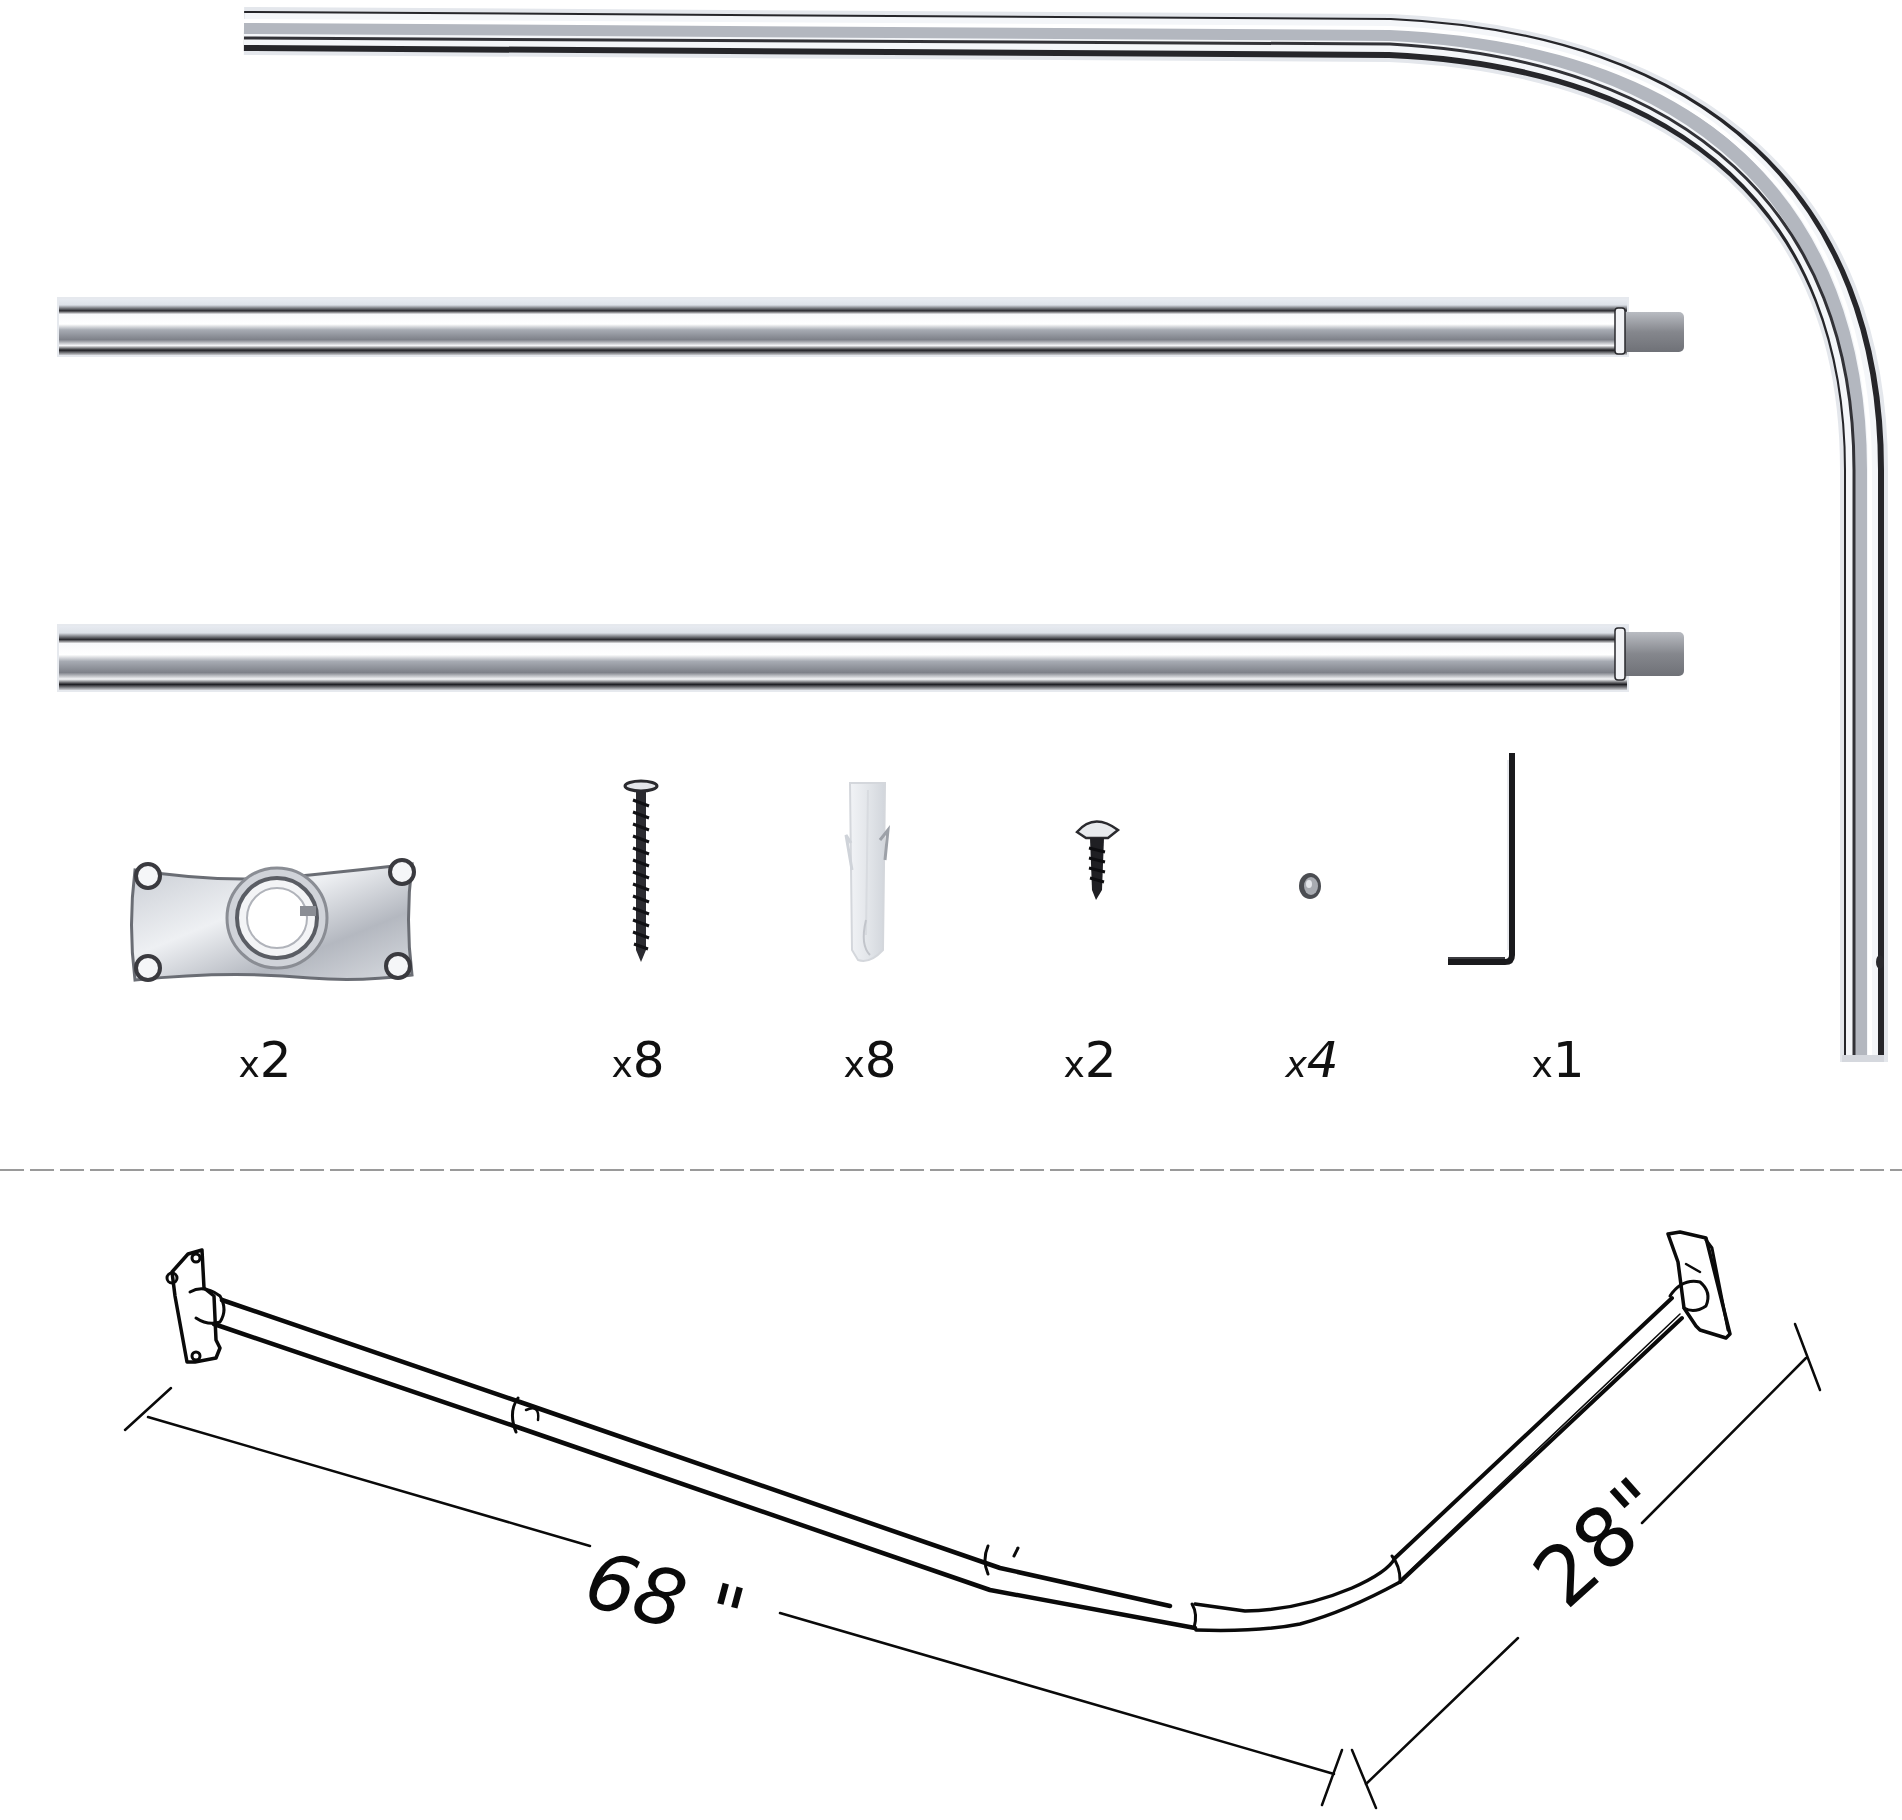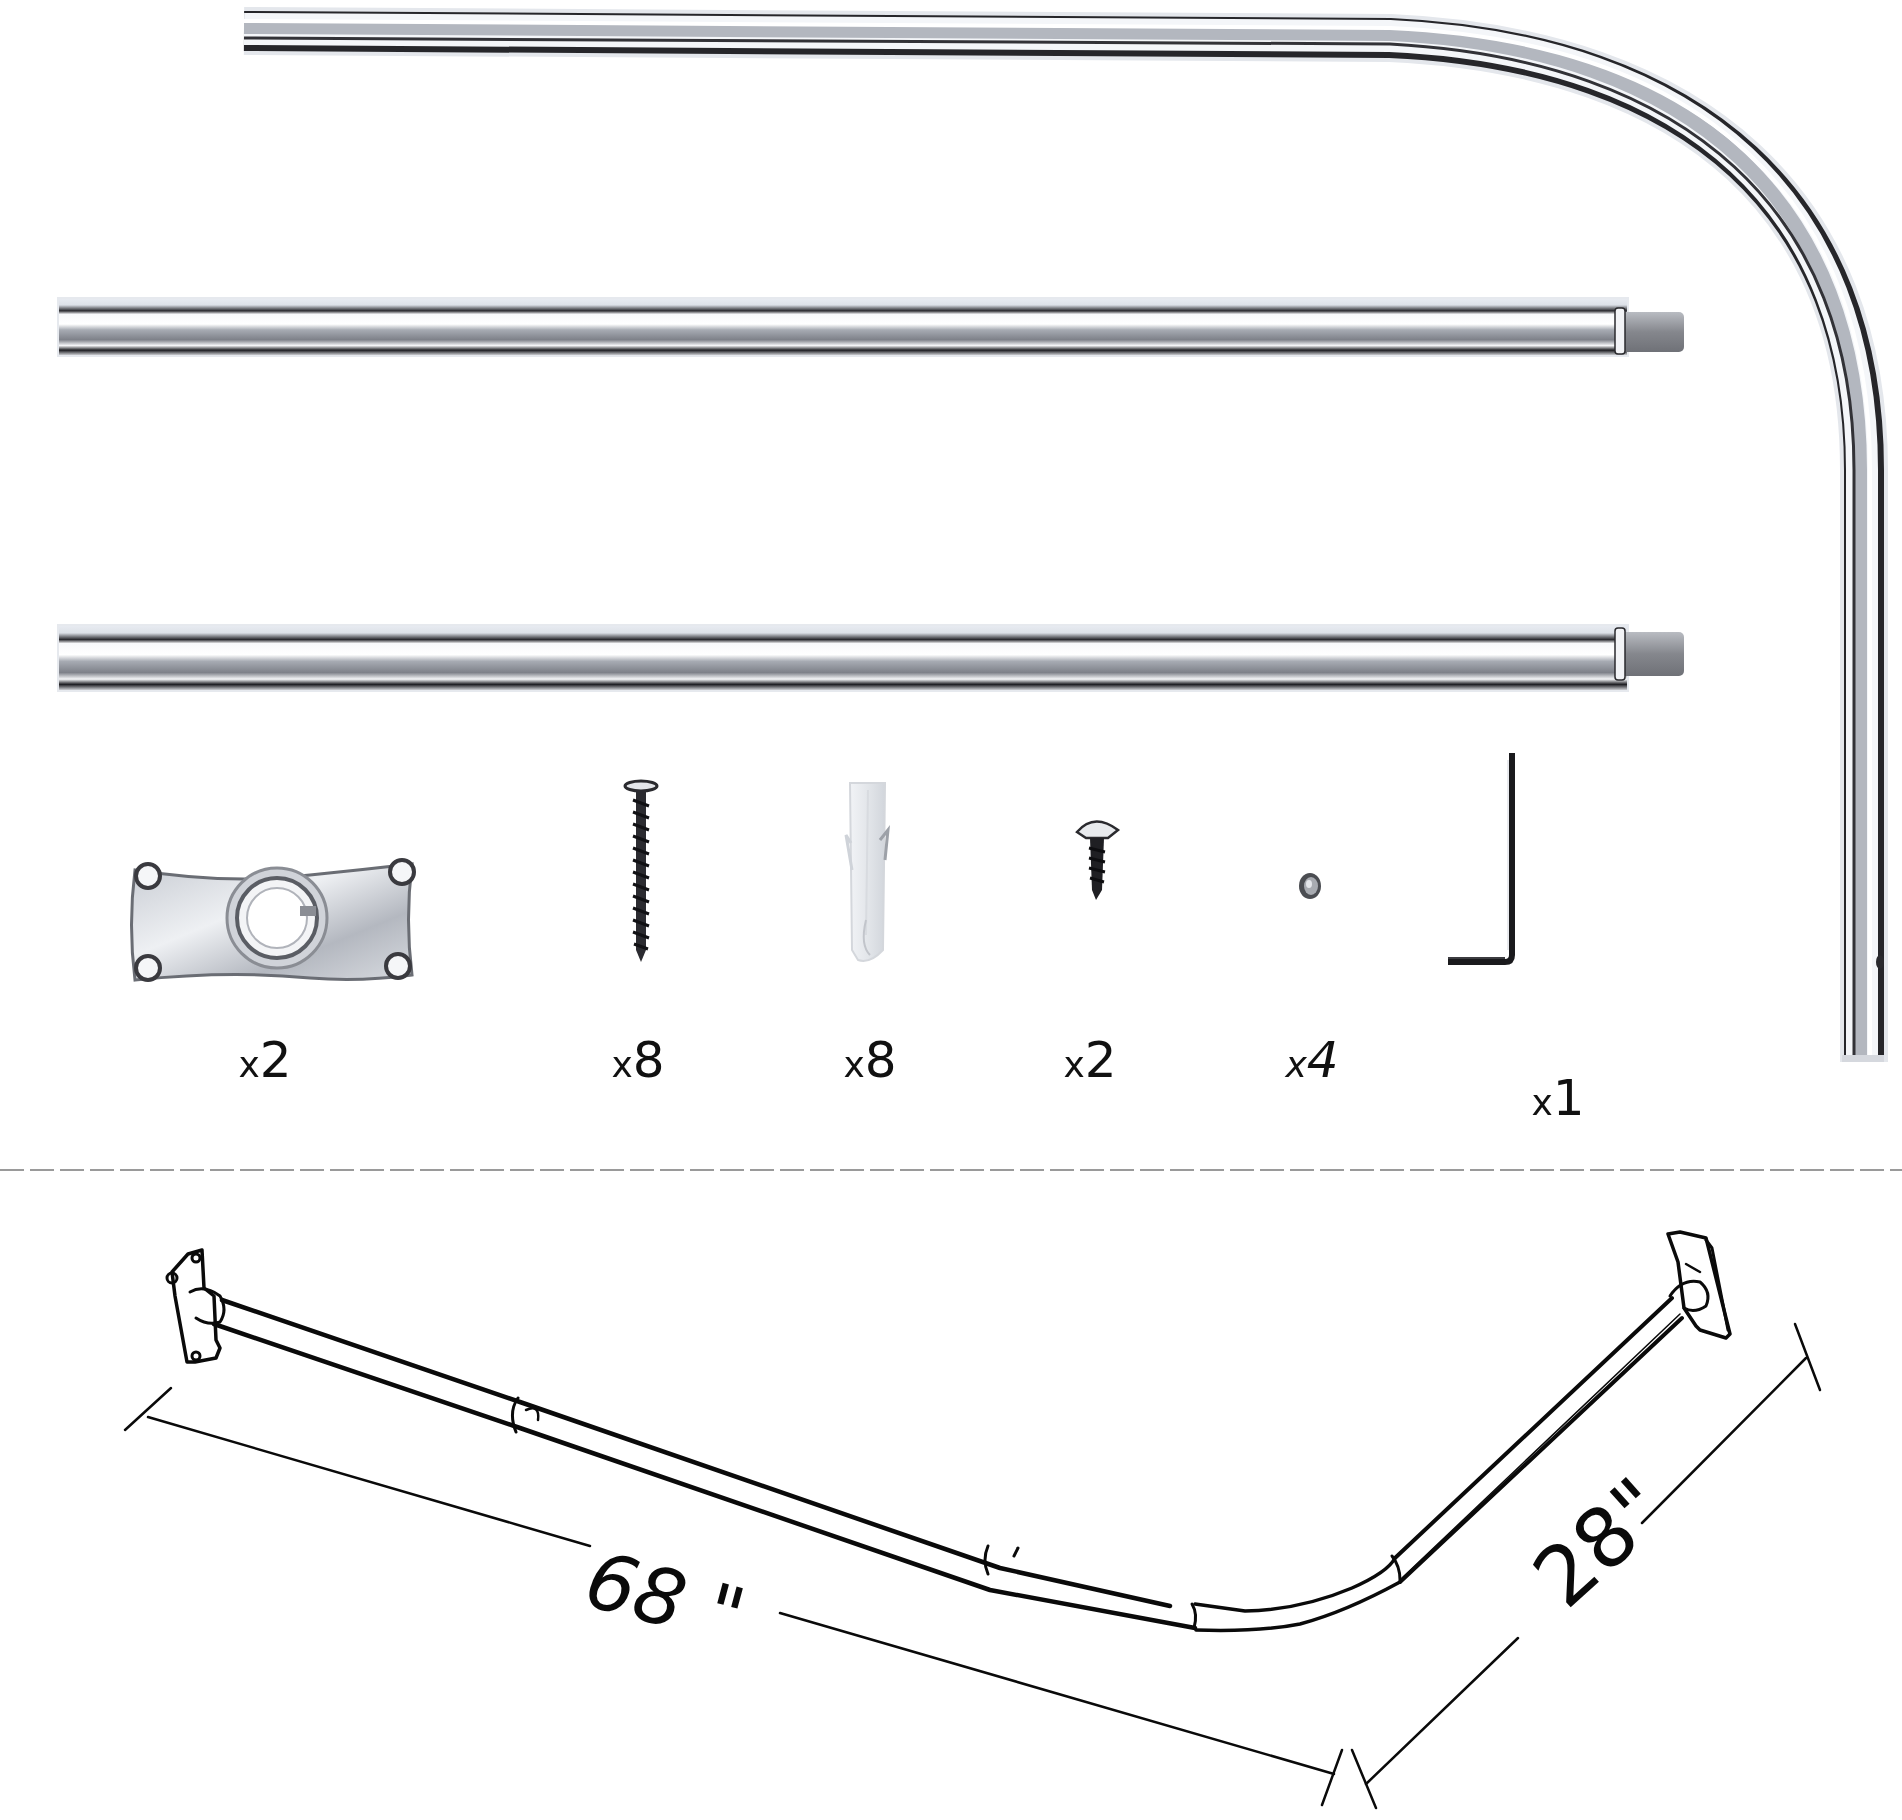--- a/index.html
+++ b/index.html
@@ -256,18 +256,18 @@
 </div>
 <div class="qty" style="left:870px;">
   <span class="x">x</span><span>8</span>
 </div>
 <div class="qty" style="left:1090px;">
   <span class="x">x</span><span>2</span>
 </div>
 <div class="qty" style="left:1312px;font-style:italic;">
   <span class="x">x</span><span>4</span>
 </div>
-<div class="qty" style="left:1558px;margin-top:38px;">
+<div class="qty" style="left:1558px;">
   <span class="x">x</span><span>1</span>
 </div>
 
 <div id="dim-68" class="dim-label">68 "</div>
 <div id="dim-28" class="dim-label">28"</div>
 
 </body></html>

